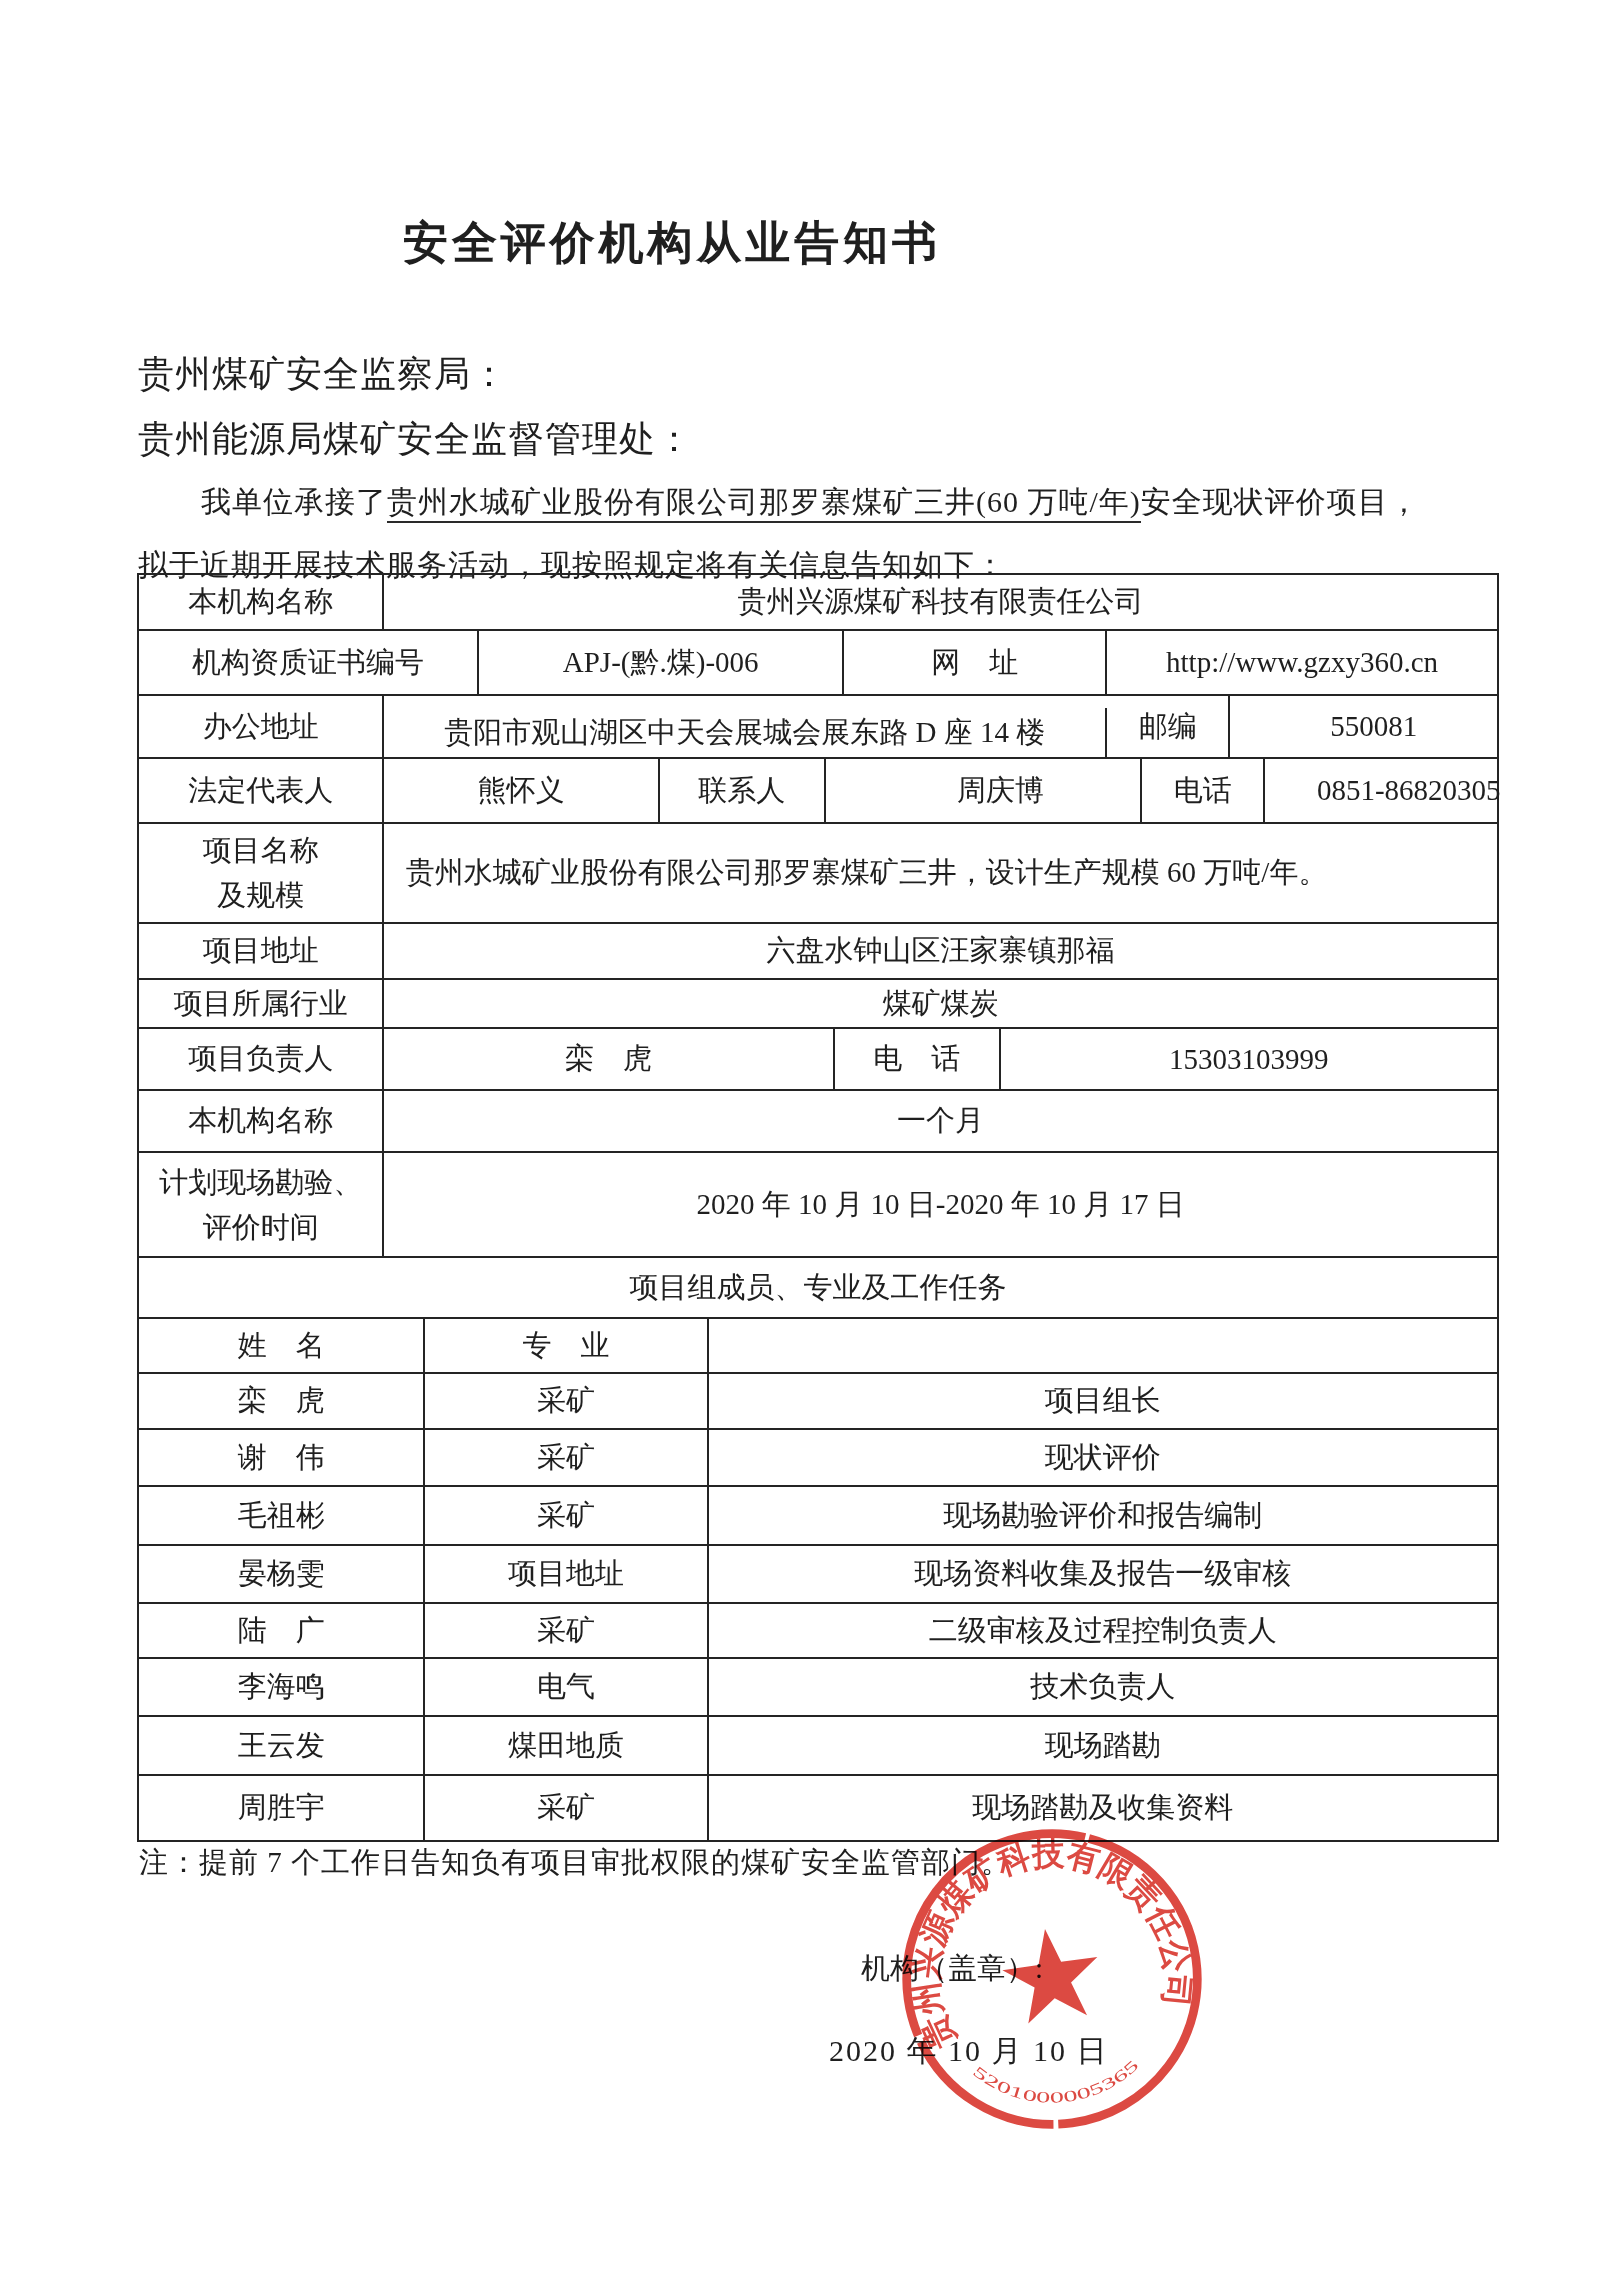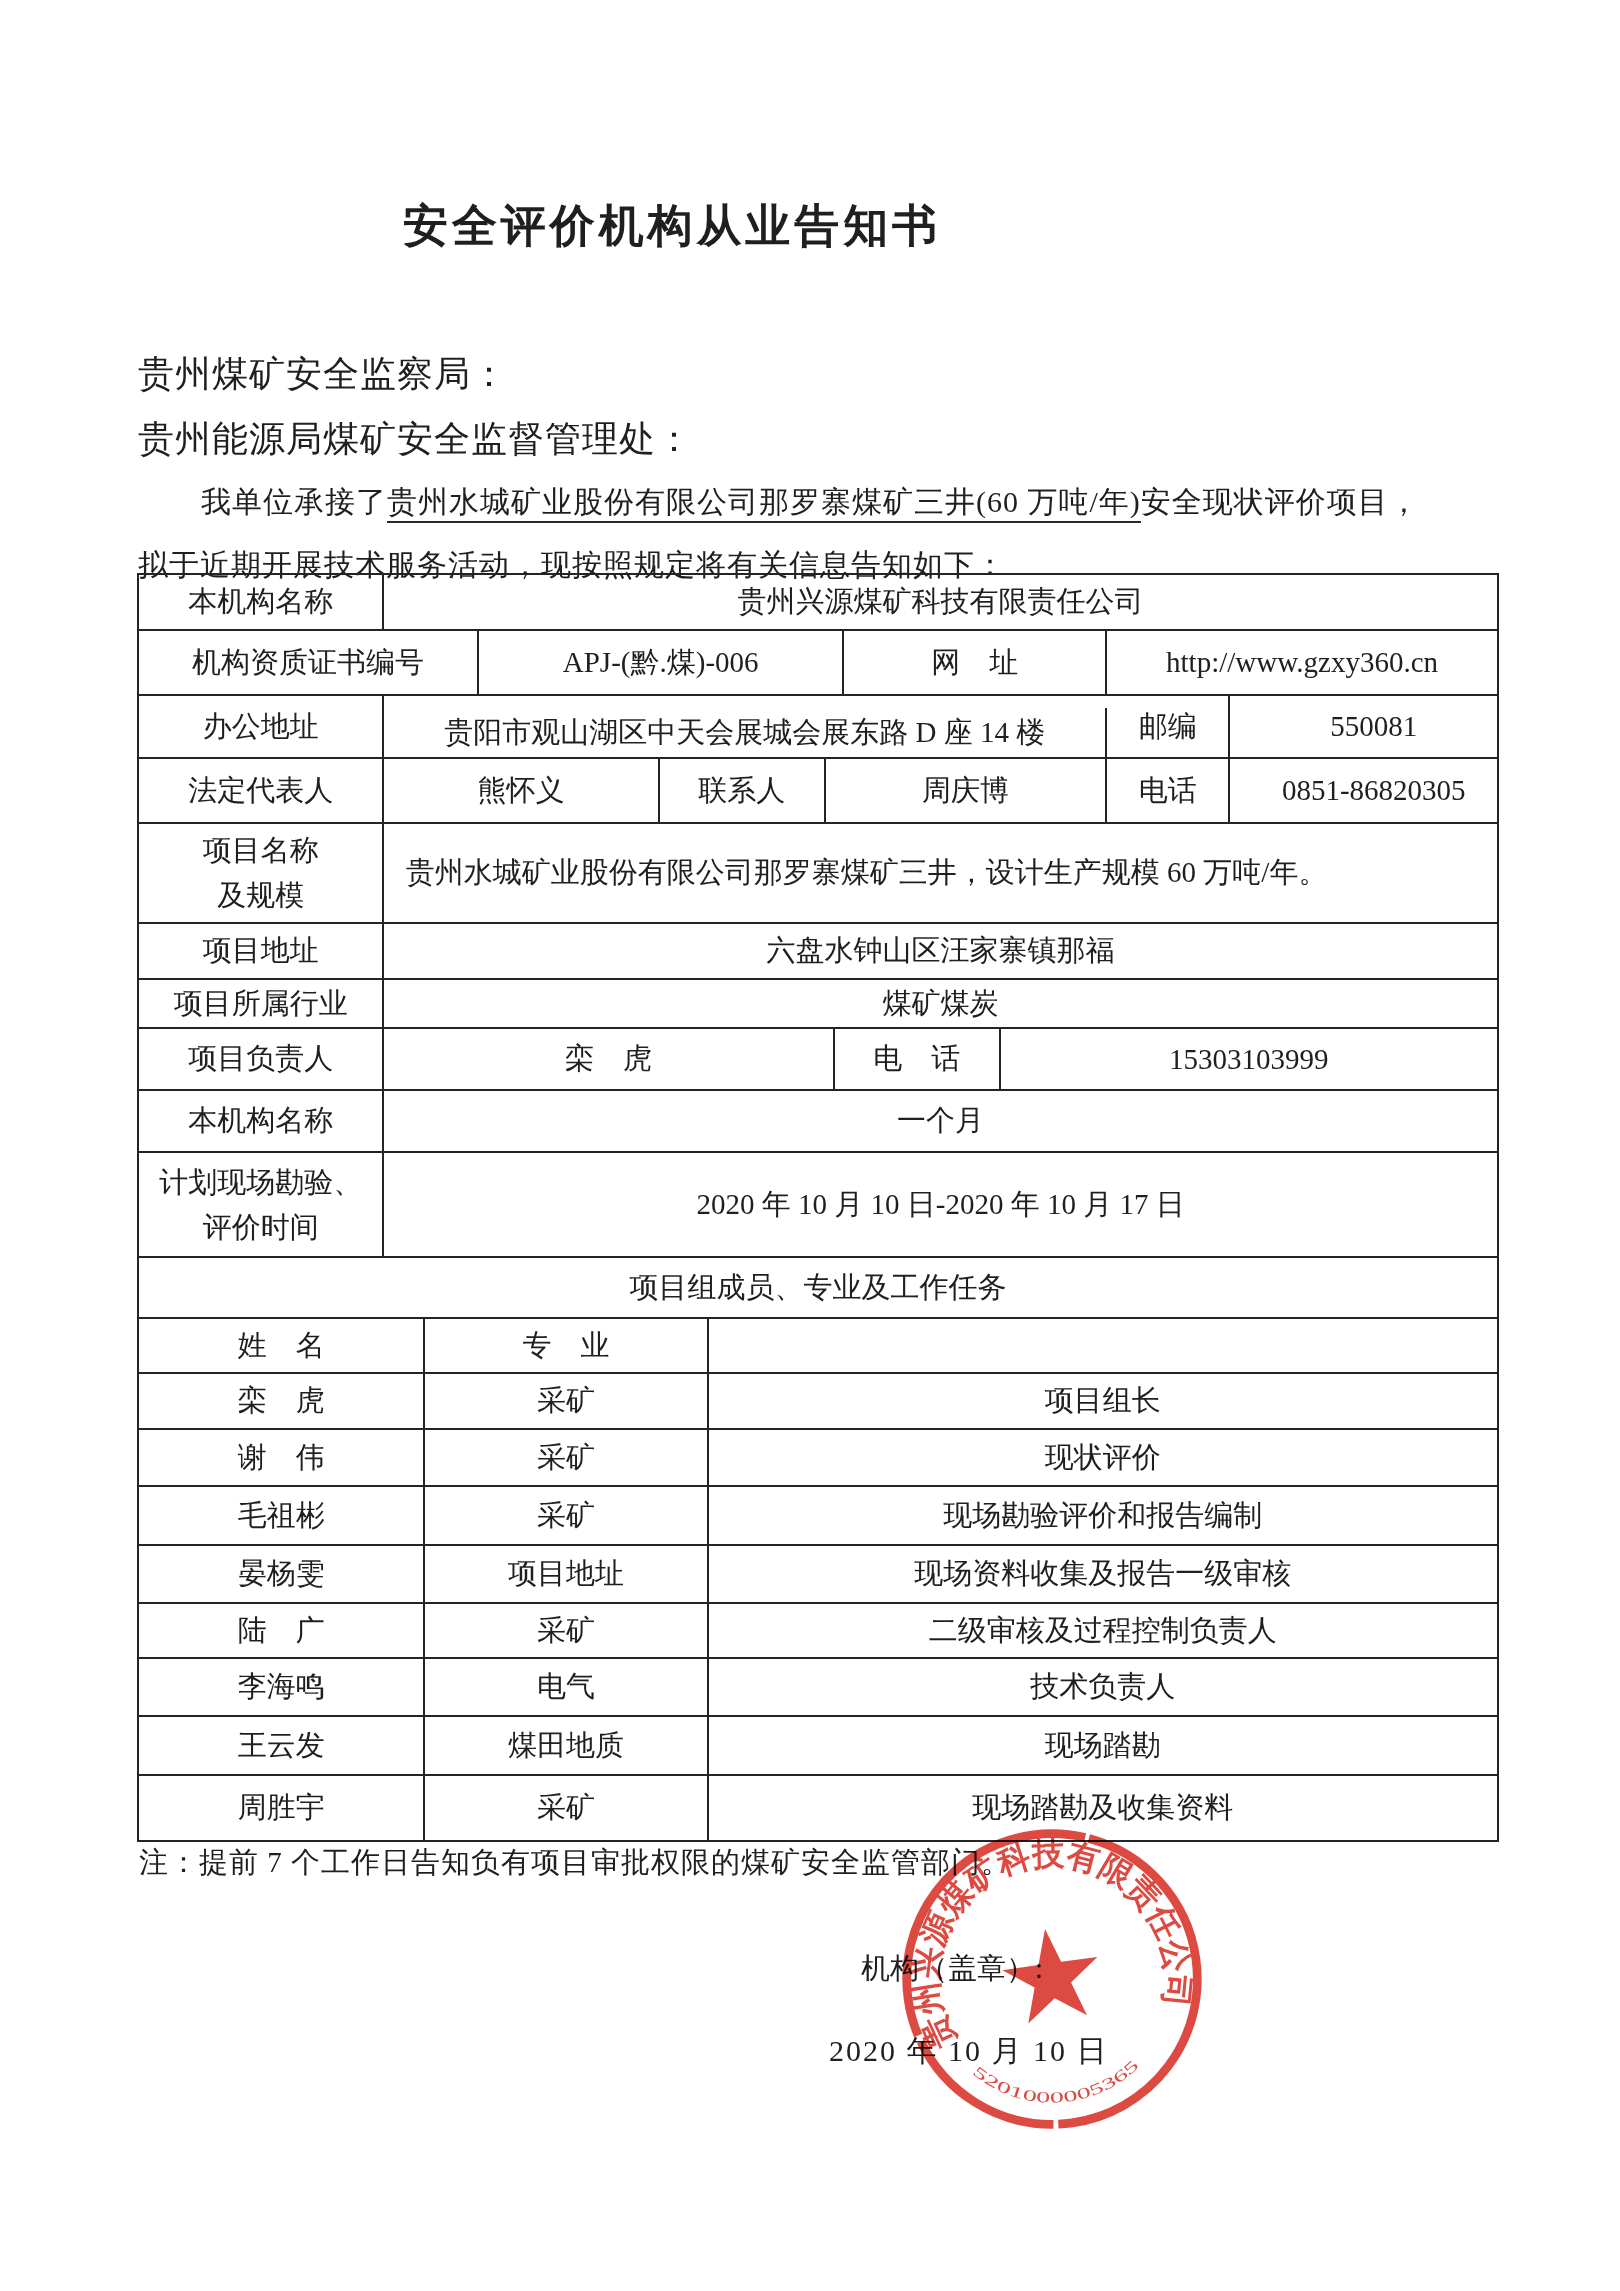--- a/index.html
+++ b/index.html
@@ -6,21 +6,21 @@
   body{
     width:1620px;height:2292px;
     background:#ffffff;
     position:relative;
     font-family:"Liberation Serif","DejaVu Serif",serif;
     color:#1f1f1f;
     overflow:hidden;
   }
   .abs{position:absolute;}
   .title{
-    top:196px;left:0;width:1344px;text-align:center;
+    top:213px;left:0;width:1344px;text-align:center;
     font-size:45px;font-weight:bold;letter-spacing:3.9px;
   }
   .addr{left:138px;font-size:36px;letter-spacing:1px;}
   .addr1{top:350px;}
   .addr2{top:415px;}
   .intro{left:138px;width:1392px;font-size:30px;letter-spacing:1px;white-space:nowrap;}
   .intro1{top:482px;padding-left:63px;}
   .intro2{top:545px;}
   .uline{border-bottom:2px solid #2a2a2a;padding-bottom:2.9px;}
   
@@ -38,21 +38,21 @@
     display:flex;align-items:center;justify-content:center;
     text-align:center;padding:0 7.8px;overflow:hidden;
     flex:none;
   }
   .td:last-child{border-right:none;}
   .two-line span{display:block;line-height:45px;}
   
   .w18{width:18.06%;}.w82{width:81.94%;}
   .w25{width:25.04%;}.w27{width:26.90%;}.w19{width:19.35%;}.w29{width:28.71%;}
   .w53{width:53.24%;margin-top:12px;}.w9{width:9.06%;}.w20{width:19.64%;padding-left:28px;}
-  .w20a{width:20.29%;}.w12{width:12.23%;}.w21{width:20.72%;}
+  .w20a{width:20.29%;}.w12{width:12.23%;}.w21{width:20.72%;margin-left:35px;}
   .w33{width:33.17%;}.w37{width:36.54%;}
   .w100{width:100%;}
   .m1{width:21.08%;}.m2{width:20.86%;}.m3{width:58.06%;}
   
   .note{top:1843px;left:139px;font-size:29px;letter-spacing:1px;}
   .sign-label{top:1949px;left:861px;font-size:29px;}
   .sign-date{top:2031px;left:829px;font-size:30px;letter-spacing:2px;}
   .stamp-wrap{
     top:1824px;left:897px;width:310px;height:310px;
     mix-blend-mode:multiply;opacity:.92;

